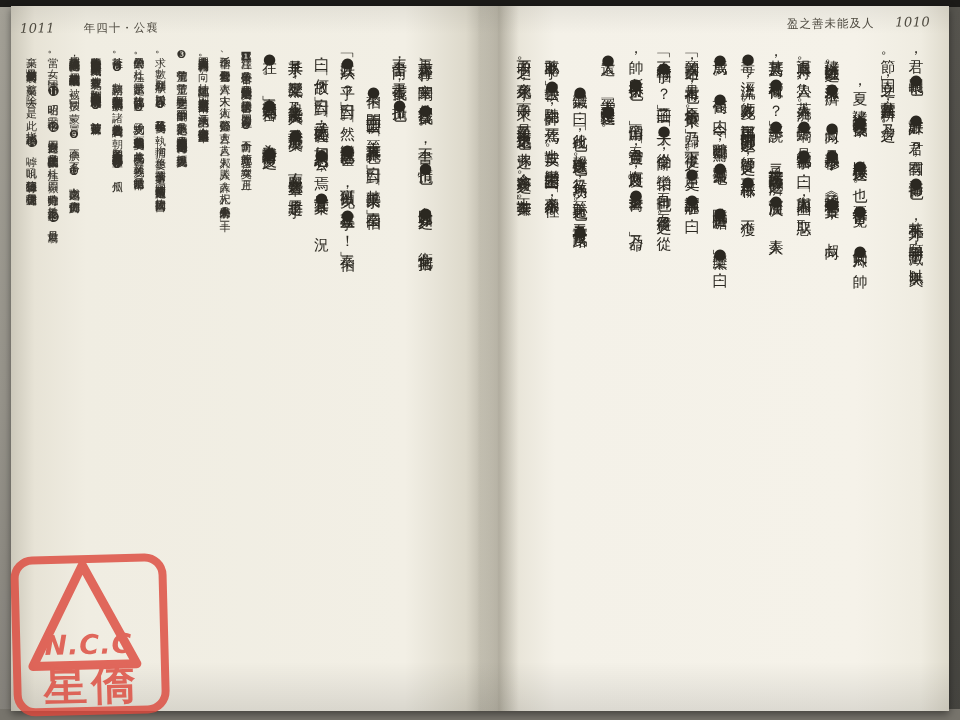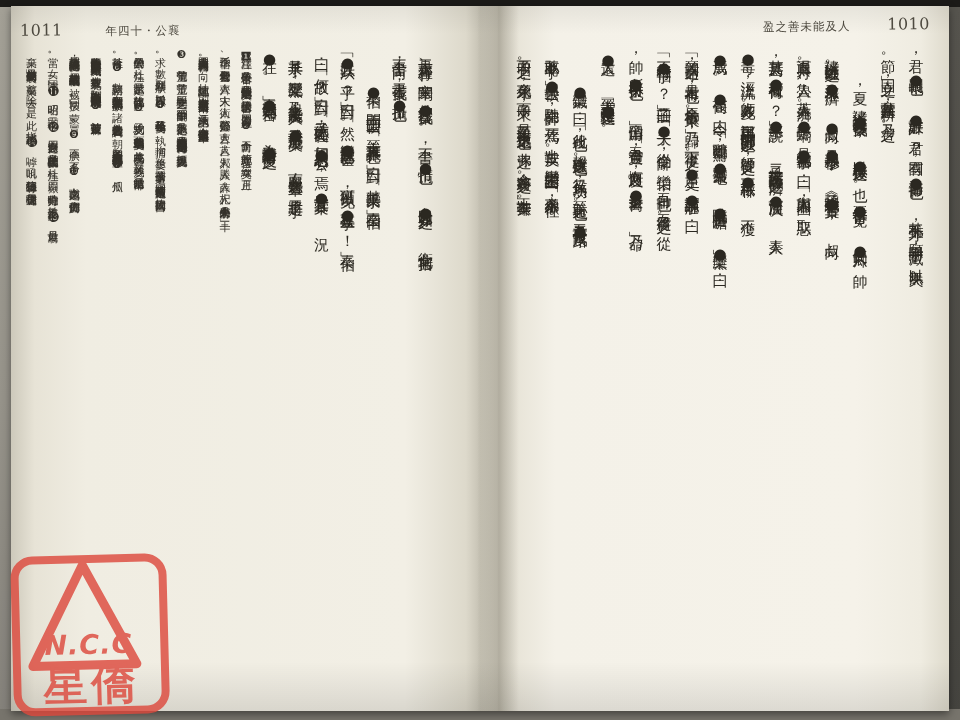--- a/index.html
+++ b/index.html
@@ -21,25 +21,25 @@
       linear-gradient(90deg,
         #cdc9bb 0%, #e7e3d6 2.5%, #f0ede2 8%, #f2efe5 42%,
         #ddd9cb 48.5%, #c6c2b4 50%, #e4e0d3 52.5%,
         #f4f1e8 58%, #f5f2e9 90%, #efece1 97%, #dedacc 100%);
     box-shadow:0 3px 8px rgba(0,0,0,.45);
   }
   .gutter{position:absolute;left:466px;top:0;width:42px;height:705px;
     background:linear-gradient(90deg,rgba(90,85,70,0) 0%,rgba(90,85,70,.28) 48%,rgba(90,85,70,.34) 52%,rgba(90,85,70,0) 100%);}
   
   .head{position:absolute;font-size:11.5px;color:#4e4a40;letter-spacing:1px;white-space:nowrap;}
-  .head .num{font-size:16px;letter-spacing:.5px;}
+  .head .num{font-style:italic;font-size:13px;letter-spacing:.5px;}
   .head-left{left:20px;top:20px;transform:rotate(-.6deg);}
-  .head-left .title{margin-left:38px;}
+  .head-left .title{margin-left:24px;}
   .head-right{right:30px;top:15px;transform:rotate(-.6deg);}
-  .head-right .num{margin-left:32px;}
+  .head-right .num{margin-left:16px;}
   
   .vtext{
     position:absolute;top:48px;height:645px;
     writing-mode:vertical-rl;text-orientation:upright;
     overflow:hidden;color:#2b2821;
   }
   .vtext .group{display:block;}
   .col{line-height:28px;font-size:15px;letter-spacing:1.5px;white-space:nowrap;}
   .left .col{line-height:26px;}
   .note-group .col{line-height:21.5px;font-size:11px;letter-spacing:.4px;color:#34312a;}

